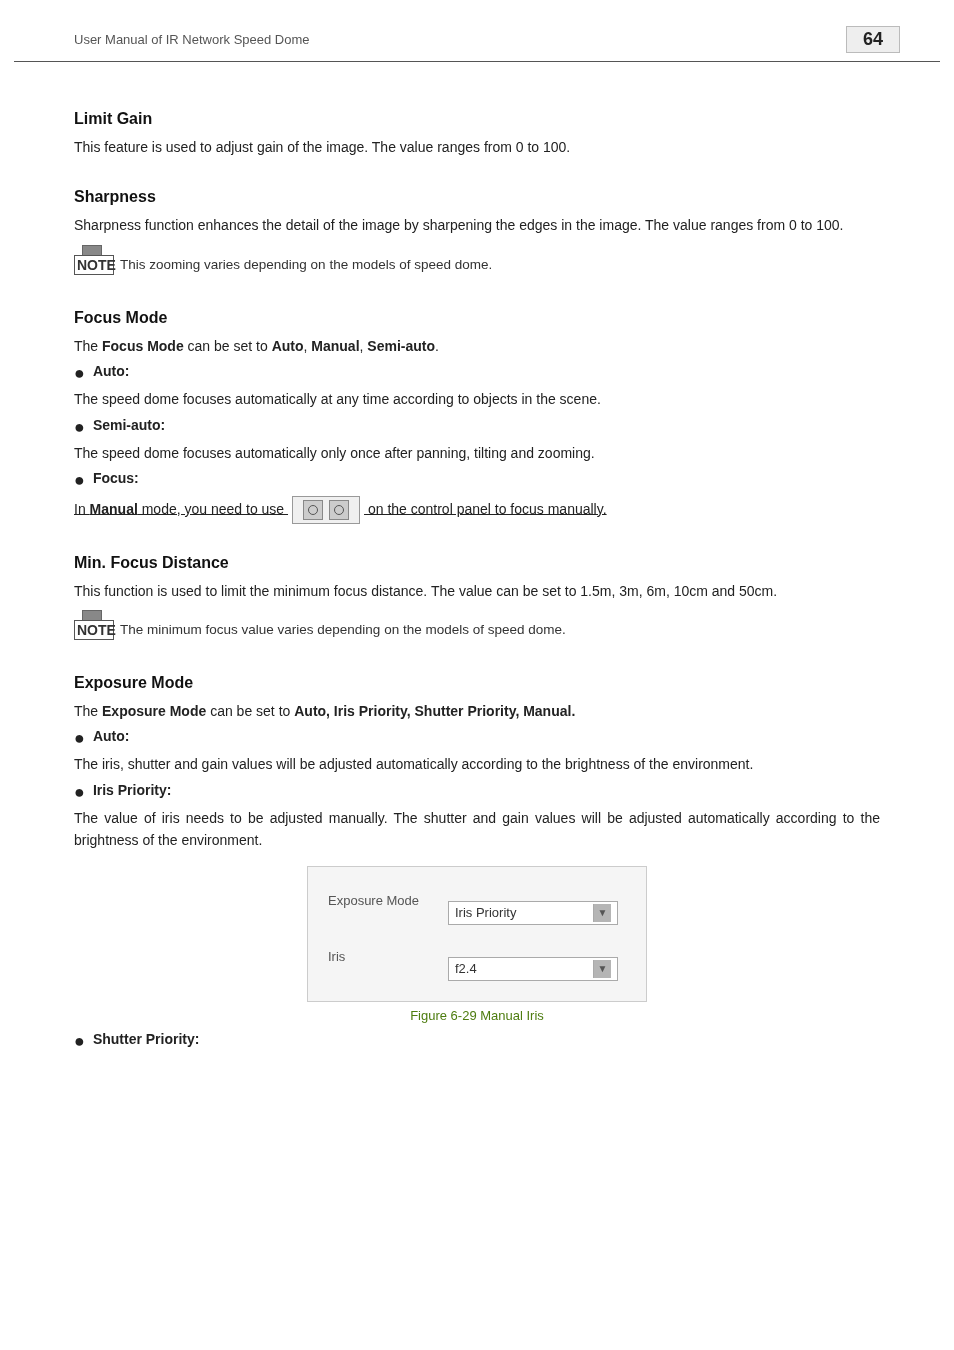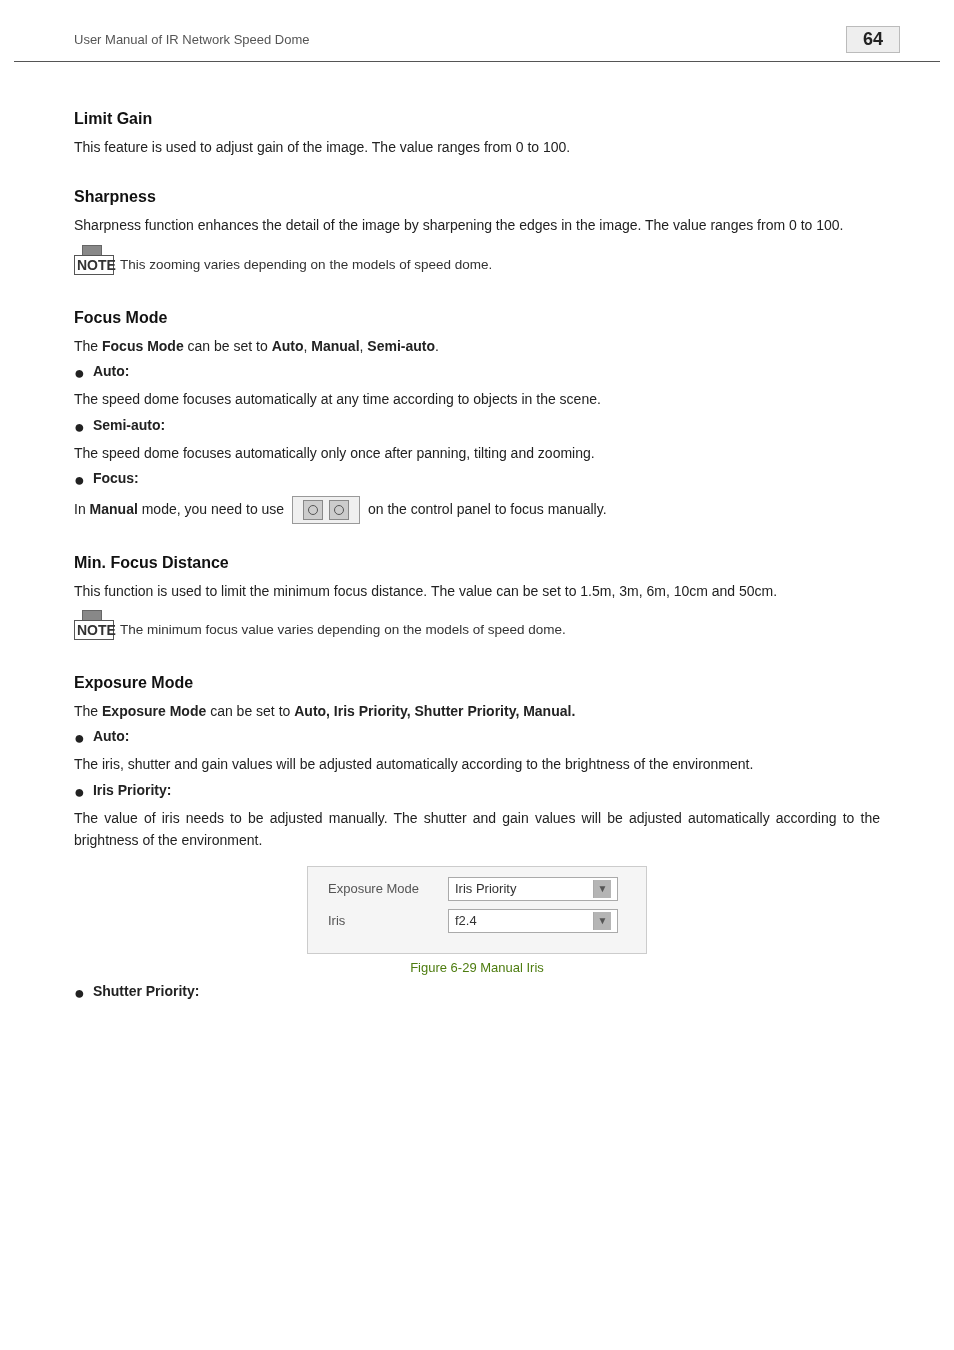--- a/index.html
+++ b/index.html
@@ -136,20 +136,21 @@
       top: 50%; left: 50%;
       transform: translate(-50%, -50%);
       width: 8px;
       height: 8px;
       border-radius: 50%;
       border: 1.5px solid #555;
     }
     .inline-text-block {
       line-height: 1.7;
       text-align: justify;
+      text-decoration: underline;
     }
     
     .figure-container {
       display: flex;
       flex-direction: column;
       align-items: center;
       margin: 14px 0 8px 0;
     }
     .ui-form {
       border: 1px solid #ccc;
@@ -171,20 +172,21 @@
     .form-select {
       display: flex;
       align-items: center;
       background: #fff;
       border: 1px solid #aaa;
       padding: 2px 6px;
       font-size: 13px;
       color: #333;
       min-width: 170px;
       position: relative;
+      margin-top: 24px;
     }
     .form-select .select-text {
       flex: 1;
     }
     .form-select .select-arrow {
       display: inline-block;
       width: 18px;
       height: 18px;
       background: #b5b5b5;
       border-left: 1px solid #aaa;

